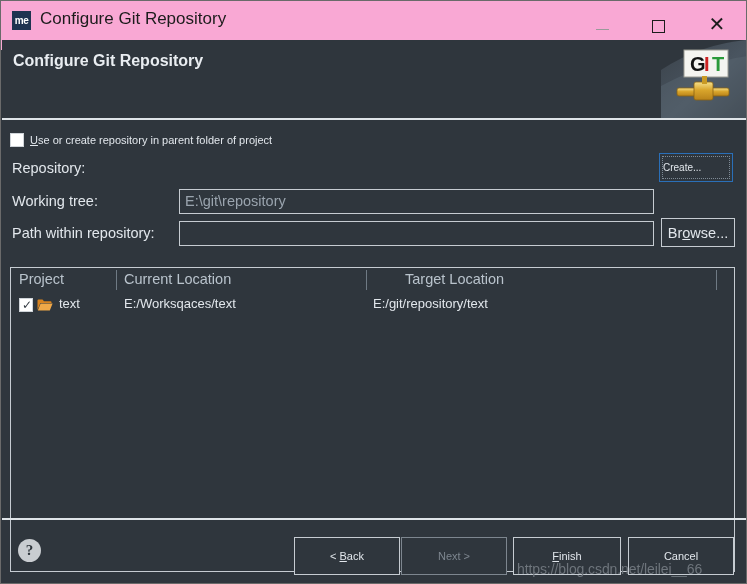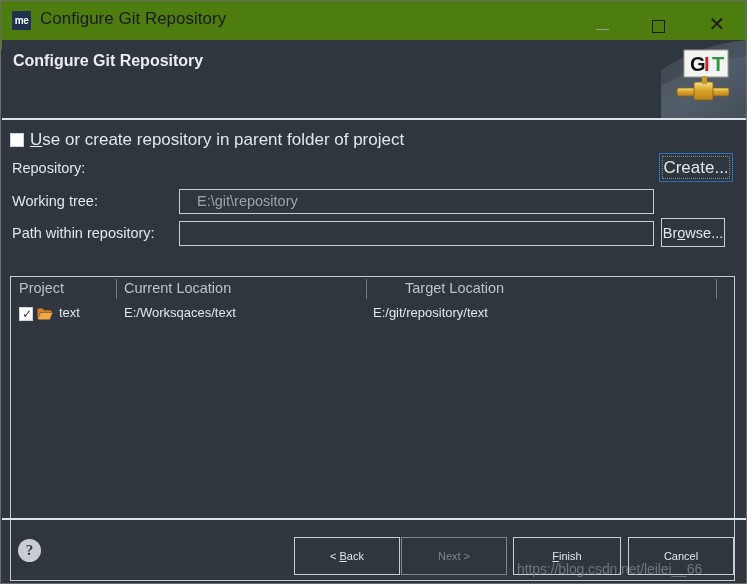--- a/index.html
+++ b/index.html
@@ -19,21 +19,21 @@
     box-sizing: border-box;
     border: 1px solid #6a6a6a;
   }
 
   
   #titlebar {
     position: absolute;
     left: 0; top: 0;
     width: 747px;
     height: 49px;
-    background: #4d7c0f;
+    background: #f9a8d4;
     box-sizing: border-box;
   }
   #title-icon {
     position: absolute;
     left: 11px; top: 10px;
     width: 19px; height: 19px;
     background: #1f3350;
     color: #ffffff;
     font-size: 10px;
     font-weight: bold;
@@ -138,21 +138,21 @@
     width: 14px; height: 14px;
     background: #ffffff;
     border: 1px solid #cfd4d9;
     box-sizing: border-box;
     display: inline-block;
     position: relative;
     flex: none;
   }
   #parent-check-label {
     margin-left: 6px;
-    font-size: 17px;
+    font-size: 11px;
     color: #e2e7ec;
     white-space: nowrap;
   }
   .mn { text-decoration: underline; }
 
   .field-label {
     position: absolute;
     font-size: 14.5px;
     color: #e2e7ec;
     white-space: nowrap;
@@ -191,62 +191,61 @@
     box-sizing: border-box;
     padding: 0;
     cursor: default;
   }
   #btn-create .inner {
     display: block;
     margin: 2px;
     height: 21px;
     line-height: 21px;
     border: 1px dotted #7e8a95;
-    font-size: 17px;
+    font-size: 10px;
     color: #e2e7ec;
     font-family: "Liberation Sans", sans-serif;
-    text-align: center;
+    text-align: left;
   }
 
   .txtfield {
     position: absolute;
     background: #2f363d;
     border: 1px solid #c6ccd2;
     box-sizing: border-box;
     height: 25px;
   }
   #fld-workingtree { left: 178px; top: 69px; width: 475px; }
   #fld-pathwithin  { left: 178px; top: 101px; width: 475px; }
   .txtfield .val {
     position: absolute;
     left: 5px; top: 3px;
     font-size: 14.5px;
     color: #9aa4ae;
     white-space: nowrap;
-    margin-left: 12px;
   }
 
   #btn-browse {
     position: absolute;
     left: 660px; top: 98px;
-    width: 64px; height: 29px;
+    width: 74px; height: 29px;
     background: #2f363d;
     border: 1px solid #c6ccd2;
     box-sizing: border-box;
     color: #e2e7ec;
     font-size: 14.5px;
     font-family: "Liberation Sans", sans-serif;
     cursor: default;
     padding: 0;
   }
 
   
   #proj-table {
     position: absolute;
-    left: 9px; top: 156px;
+    left: 9px; top: 147px;
     width: 725px; height: 305px;
     background: #2f363d;
     border: 1px solid #c6ccd2;
     box-sizing: border-box;
     padding-left: 12px;
   }
   #table-header {
     position: absolute;
     left: 0; top: 0;
     width: 100%;

